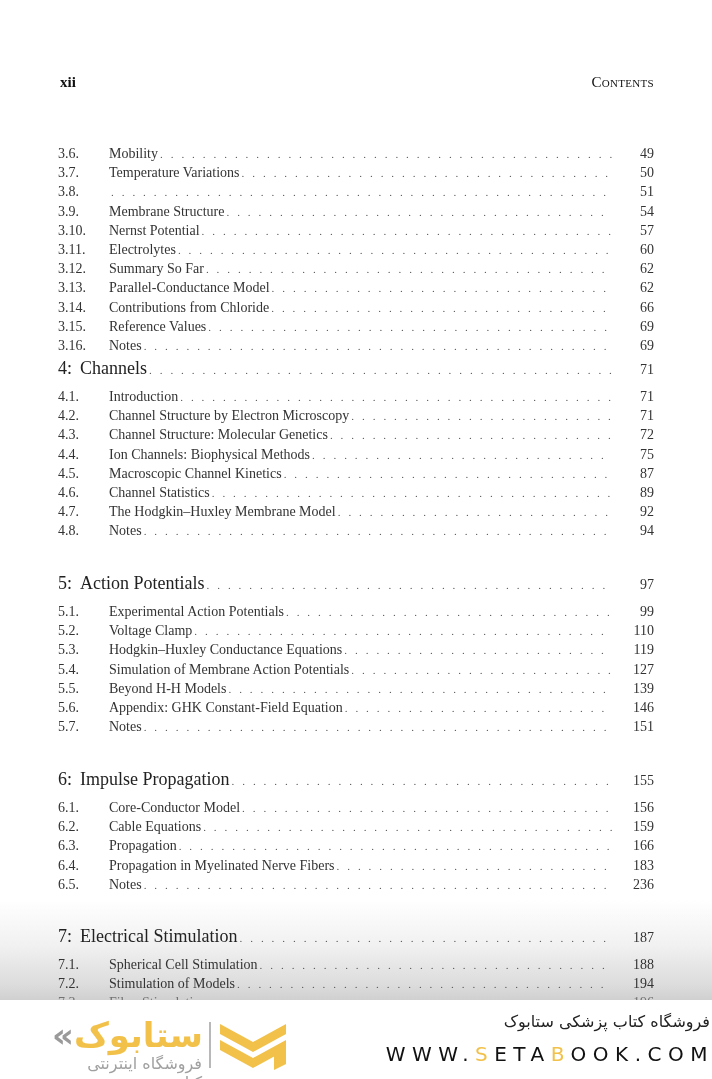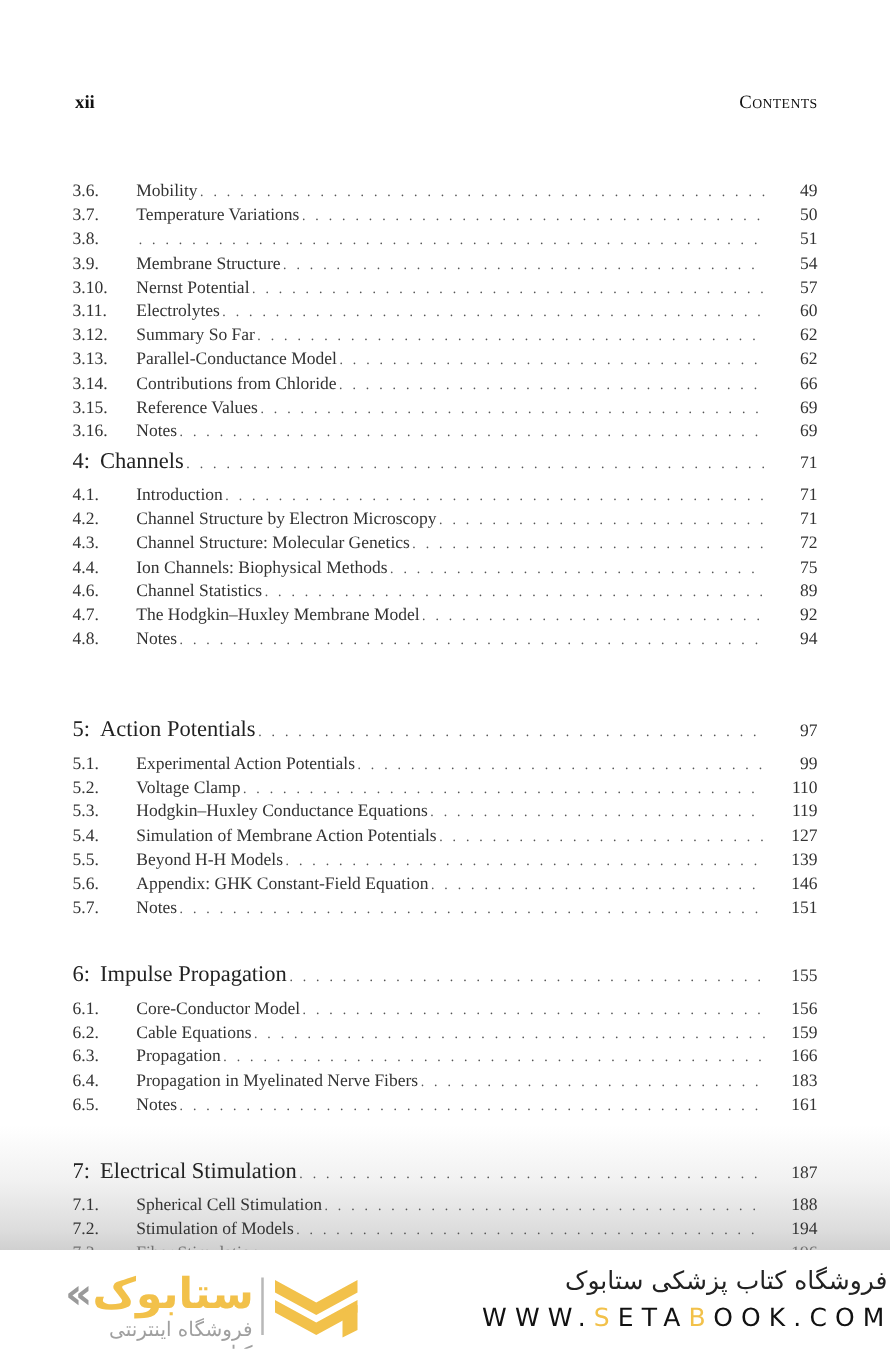--- a/index.html
+++ b/index.html
@@ -59,21 +59,21 @@
     .logo-sub {
       position: absolute; left: 14px; top: 36px; font-family: "DejaVu Sans", sans-serif;
       font-size: 16px; color: #a0a0a0; direction: rtl;
     }
     .divider {
       position: absolute; left: 193px; top: 22px; width: 2px; height: 46px; background: #b8b8b8;
     }
     .logo-mark { position: absolute; left: 202px; top: 20px; width: 70px; height: 52px; }
     .shop-name {
       position: absolute; right: 18px; top: 12px; font-family: "DejaVu Sans", sans-serif;
-      font-size: 20px; color: #222; direction: rtl;
+      font-size: 16px; color: #222; direction: rtl;
     }
     .shop-url {
       position: absolute; right: 14px; top: 42px; font-family: "DejaVu Sans", sans-serif;
       font-size: 20px; letter-spacing: 6.5px; color: #111;
     }
     .shop-url .accent { color: #f2c14a; }
   </style>
 </head>
 <body>
 
@@ -177,20 +177,26 @@
         <span class="leader"></span>
         <span class="page-no">72</span>
       </div>
     <div class="row">
         <span class="num">4.4.</span>
         <span class="title">Ion Channels: Biophysical Methods</span>
         <span class="leader"></span>
         <span class="page-no">75</span>
       </div>
     <div class="row">
+        <span class="num">4.5.</span>
+        <span class="title">Macroscopic Channel Kinetics</span>
+        <span class="leader"></span>
+        <span class="page-no">87</span>
+      </div>
+    <div class="row">
         <span class="num">4.6.</span>
         <span class="title">Channel Statistics</span>
         <span class="leader"></span>
         <span class="page-no">89</span>
       </div>
     <div class="row">
         <span class="num">4.7.</span>
         <span class="title">The Hodgkin–Huxley Membrane Model</span>
         <span class="leader"></span>
         <span class="page-no">92</span>
@@ -284,21 +290,21 @@
     <div class="row">
         <span class="num">6.4.</span>
         <span class="title">Propagation in Myelinated Nerve Fibers</span>
         <span class="leader"></span>
         <span class="page-no">183</span>
       </div>
     <div class="row">
         <span class="num">6.5.</span>
         <span class="title">Notes</span>
         <span class="leader"></span>
-        <span class="page-no">161</span>
+        <span class="page-no">236</span>
       </div>
   </div>
 
   <div class="section" style="top:926px;">
     <div class="chapter">
         <span class="cnum">7:</span>
         <span class="title">Electrical Stimulation</span>
         <span class="leader"></span>
         <span class="page-no">187</span>
       </div>

